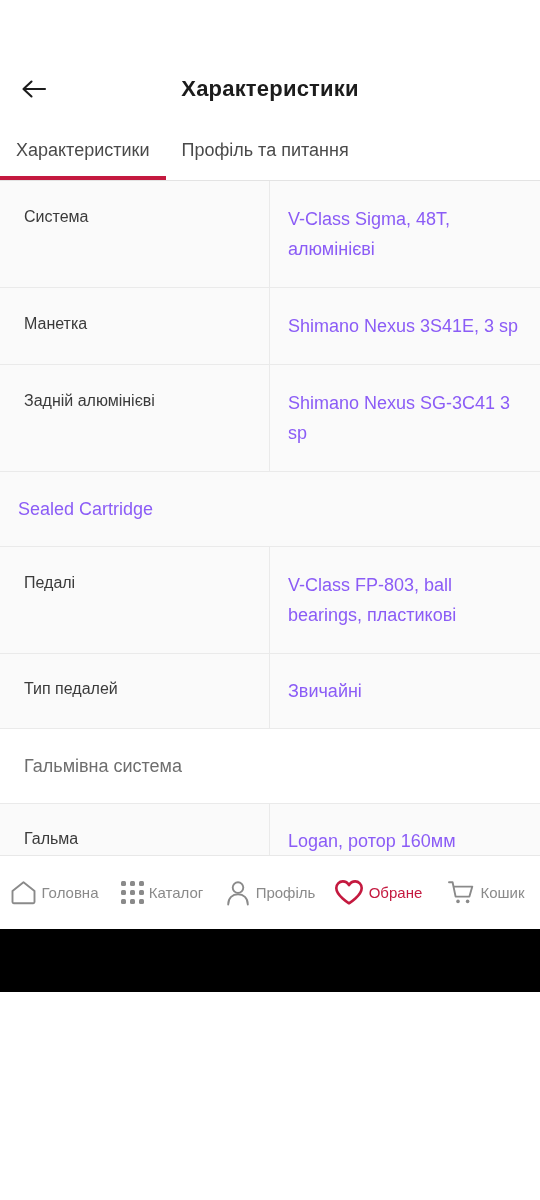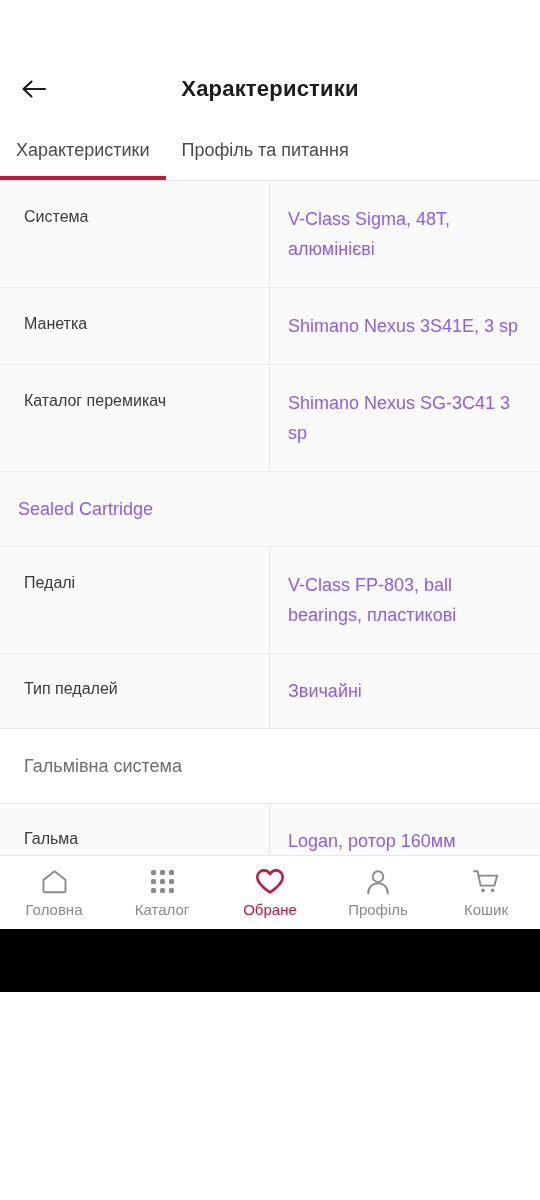--- a/index.html
+++ b/index.html
@@ -72,21 +72,21 @@
   }
 
   
   .bottom-nav {
     flex:0 0 74px; height:74px; background:#fff;
     border-top:1px solid #e8e8e8;
     display:flex; align-items:center;
   }
   .nav-item {
     flex:1 1 20%; height:74px;
-    display:flex; flex-direction:column; align-items:center; justify-content:center;
+    display:flex; flex-direction:row; align-items:center; justify-content:center;
     gap:5px;
   }
   .nav-icon { height:28px; display:flex; align-items:center; justify-content:center; }
   .nav-label { font-size:15px; color:#8a8a8a; line-height:17px; }
   .nav-item.active .nav-label { color:#C4193F; }
   .grid-icon { display:grid; grid-template-columns:repeat(3,5px); grid-template-rows:repeat(3,5px); gap:4px; }
   .grid-icon i { display:block; width:5px; height:5px; background:#8a8a8a; border-radius:1.5px; }
 
   
   .system-nav { flex:0 0 63px; height:63px; background:#000; }
@@ -124,21 +124,21 @@
       <div class="cell-label">Система</div>
       <div class="cell-value">V-Class Sigma, 48T, алюмінієві</div>
     </div>
 
     <div class="spec-row two-line">
       <div class="cell-label">Манетка</div>
       <div class="cell-value">Shimano Nexus 3S41E, 3 sp</div>
     </div>
 
     <div class="spec-row two-line">
-      <div class="cell-label">Каталог перемикач</div>
+      <div class="cell-label">Задній алюмінієві</div>
       <div class="cell-value">Shimano Nexus SG-3C41 3 sp</div>
     </div>
 
     <div class="spec-row">
       <div class="cell-value">Sealed Cartridge</div>
     </div>
 
 
     <div class="spec-row two-line">
       <div class="cell-label">Педалі</div>
@@ -187,39 +187,39 @@
             <i></i>
             <i></i>
             <i></i>
             <i></i>
             <i></i>
             <i></i>
             <i></i>
         </span>
       </span>
       <span class="nav-label">Каталог</span>
-    </div>
-
-    <div class="nav-item active">
-      <span class="nav-icon">
-        <svg width="30" height="27" viewBox="0 0 30 27" fill="none">
-          <path d="M15 24.3 C15 24.3 2.3 16.6 2.3 9 C2.3 5.3 5.2 2.4 8.8 2.4 C11.4 2.4 13.7 3.9 15 6.2 C16.3 3.9 18.6 2.4 21.2 2.4 C24.8 2.4 27.7 5.3 27.7 9 C27.7 16.6 15 24.3 15 24.3 Z" stroke="#C4193F" stroke-width="2.6" stroke-linejoin="round"></path>
-        </svg>
-      </span>
-      <span class="nav-label">Обране</span>
     </div>
 
     <div class="nav-item">
       <span class="nav-icon">
         <svg width="26" height="26" viewBox="0 0 26 26" fill="none">
           <circle cx="13" cy="7.6" r="5.3" stroke="#8a8a8a" stroke-width="1.9"></circle>
           <path d="M3.2 24.5 C3.2 17.9 7.6 14.3 13 14.3 C18.4 14.3 22.8 17.9 22.8 24.5" stroke="#8a8a8a" stroke-width="1.9" stroke-linecap="round"></path>
         </svg>
       </span>
       <span class="nav-label">Профіль</span>
+    </div>
+
+    <div class="nav-item active">
+      <span class="nav-icon">
+        <svg width="30" height="27" viewBox="0 0 30 27" fill="none">
+          <path d="M15 24.3 C15 24.3 2.3 16.6 2.3 9 C2.3 5.3 5.2 2.4 8.8 2.4 C11.4 2.4 13.7 3.9 15 6.2 C16.3 3.9 18.6 2.4 21.2 2.4 C24.8 2.4 27.7 5.3 27.7 9 C27.7 16.6 15 24.3 15 24.3 Z" stroke="#C4193F" stroke-width="2.6" stroke-linejoin="round"></path>
+        </svg>
+      </span>
+      <span class="nav-label">Обране</span>
     </div>
 
     <div class="nav-item">
       <span class="nav-icon">
         <svg width="28" height="26" viewBox="0 0 28 26" fill="none">
           <path d="M2 2.2 H5.6 L8.6 16.6 H22.4 L25.3 6.6 H7.2" stroke="#8a8a8a" stroke-width="1.9" stroke-linejoin="round" stroke-linecap="round"></path>
           <circle cx="11" cy="21.4" r="1.8" fill="#8a8a8a"></circle>
           <circle cx="20.6" cy="21.4" r="1.8" fill="#8a8a8a"></circle>
         </svg>
       </span>

